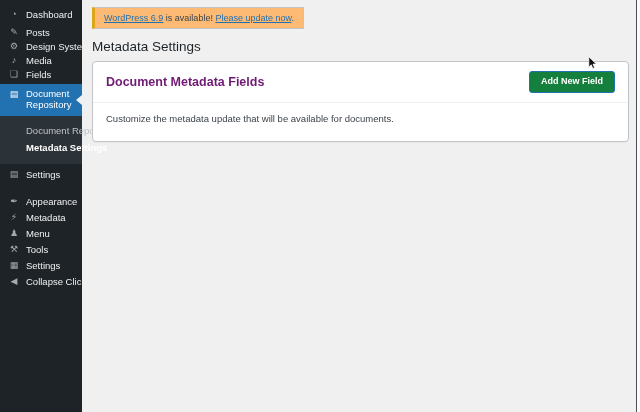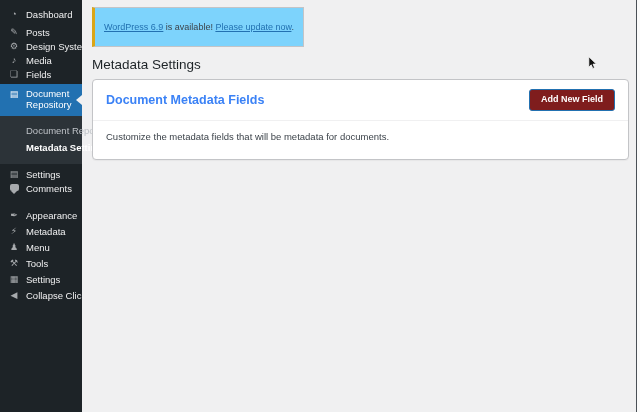--- a/index.html
+++ b/index.html
@@ -56,42 +56,42 @@
   .ico-bubble-shape::after {
     content: ''; position: absolute; left: 1px; bottom: -3px;
     border: 3px solid transparent; border-top: 3px solid #a7aaad; border-bottom: 0;
   }
 
   
   .content { position: absolute; left: 82px; top: 0; right: 0; bottom: 0; }
 
   .notice-wrap { padding: 7px 0 0 10px; }
   .notice {
-    display: inline-block; background: #7dd3fc;
+    display: inline-block; background: #fdba74;
     border: 1px solid #c3c4c7; border-left: 3px solid #dba617;
-    padding: 14px 9px; font-size: 9px; color: #3c434a;
+    padding: 5px 9px; font-size: 9px; color: #3c434a;
   }
   .notice a { color: #2271b1; text-decoration: underline; cursor: pointer; }
 
   h1.page-title {
     margin: 10px 0 7px 10px; font-size: 13.5px; font-weight: 400; color: #1d2327;
   }
 
   .card {
     margin-left: 10px; width: 537px; background: #fff;
     border: 1px solid #c3c4c7; border-radius: 4px;
     box-shadow: 0 1px 1px rgba(0,0,0,.04);
   }
   .card-header {
     display: flex; align-items: center; justify-content: space-between;
     padding: 9px 13px; border-bottom: 1px solid #f0f0f1;
   }
-  .card-title { font-size: 12.5px; font-weight: 700; color: #3b82f6; }
+  .card-title { font-size: 12.5px; font-weight: 700; color: #701a75; }
   .btn-primary {
-    background: #7f1d1d; color: #fff; border: 1px solid #2271b1;
+    background: #15803d; color: #fff; border: 1px solid #2271b1;
     border-radius: 3px; font-size: 9px; font-weight: 700;
     padding: 5px 11px; cursor: pointer; font-family: inherit; line-height: 1.1;
   }
   .card-body { padding: 1px 13px 17px; font-size: 9.5px; color: #3c434a; }
   .card-body p { margin-top: 9px; }
 
   
   .right-strip { position: absolute; top: 0; right: 0; width: 3px; height: 412px; background: #fbfbfb; }
   .right-line { position: absolute; top: 0; right: 3px; width: 1px; height: 412px; background: #4a5056; }
 
@@ -133,24 +133,20 @@
 
     <div class="submenu">
       <div class="submenu-item">Document Repository</div>
       <div class="submenu-item current">Metadata Settings</div>
     </div>
 
     <div class="menu-item" style="margin-top:4px">
       <span class="ico">▤</span>
       <span>Settings</span>
     </div>
-    <div class="menu-item">
-      <span class="ico"><span class="ico-bubble-shape"></span></span>
-      <span>Comments</span>
-    </div>
 
     <div class="sep-big"></div>
 
     <div class="menu-group-bottom">
       <div class="menu-item">
         <span class="ico">✒</span>
         <span>Appearance</span>
       </div>
       <div class="menu-item">
         <span class="ico">⚡</span>
@@ -184,21 +180,21 @@
     </div>
 
     <h1 class="page-title">Metadata Settings</h1>
 
     <div class="card">
       <div class="card-header">
         <span class="card-title">Document Metadata Fields</span>
         <button class="btn-primary">Add New Field</button>
       </div>
       <div class="card-body">
-        <p>Customize the metadata fields that will be metadata for documents.</p>
+        <p>Customize the metadata update that will be available for documents.</p>
       </div>
     </div>
 
   </div>
 
   <div class="right-line"></div>
   <div class="right-strip"></div>
 
   <svg class="mouse-cursor" viewBox="0 0 12 19">
     <path d="M1 1 L1 15.2 L4.3 11.9 L6.4 16.8 L8.8 15.8 L6.7 11 L11.2 11 Z" fill="#111" stroke="#fff" stroke-width="1"></path>

